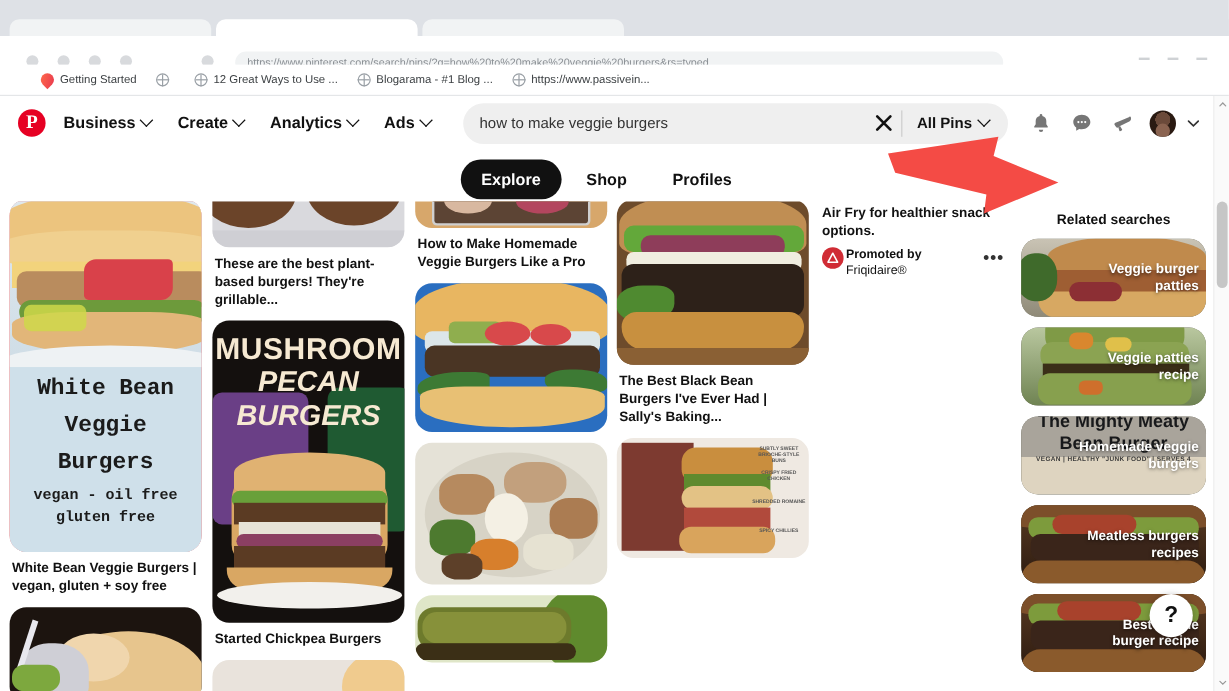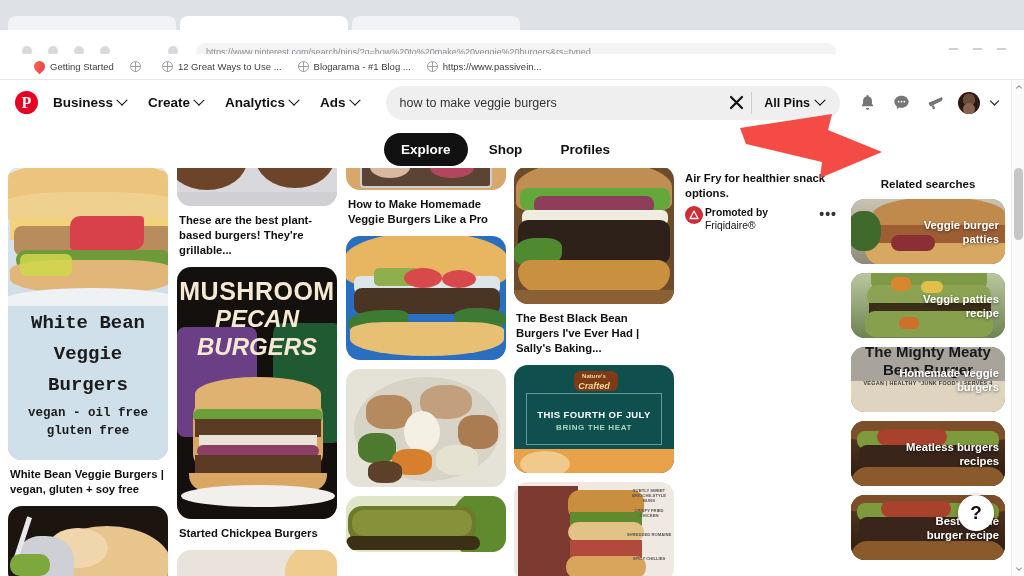--- a/index.html
+++ b/index.html
@@ -439,32 +439,20 @@
         <div style="position:absolute;left:20px;top:30px;width:120px;height:18px;border-radius:8px;background:#8e3d5a;"></div>
         <div style="position:absolute;left:8px;top:44px;width:146px;height:16px;border-radius:6px;background:#f0ede0;"></div>
         <div style="position:absolute;left:4px;top:54px;width:152px;height:44px;border-radius:10px;background:#2d2119;"></div>
         <div style="position:absolute;left:0;top:72px;width:48px;height:30px;border-radius:45% 30% 50% 40%;background:#4f8a30;"></div>
         <div style="position:absolute;left:4px;top:94px;width:152px;height:32px;border-radius:14px 14px 22px 22px;background:#c8903f;"></div>
         <div style="position:absolute;left:0;top:124px;width:164px;height:16px;background:#8a6034;"></div>
       </div>
       <div class="pintitle">The Best Black Bean Burgers I've Ever Had | Sally's Baking...</div>
     </div>
 
-    <div class="pin">
-      <div class="pinimg" style="height:108px;background:#0f4f4e;">
-        <div style="position:absolute;left:60px;top:6px;width:44px;height:20px;border-radius:6px;background:#7c3a16;"></div>
-        <div style="position:absolute;left:12px;top:28px;right:12px;bottom:28px;border:1px solid #5f9e96;"></div>
-        <div class="ov-text" style="top:8px;color:#f3d79b;font-size:6px;">Nature's</div>
-        <div class="ov-text" style="top:16px;color:#f3d79b;font-size:9px;font-style:italic;">Crafted</div>
-        <div class="ov-text" style="top:44px;color:#ffffff;font-size:9.5px;letter-spacing:.4px;">THIS FOURTH OF JULY</div>
-        <div class="ov-text" style="top:58px;color:#a8d9bf;font-size:8px;letter-spacing:.6px;">BRING THE HEAT</div>
-        <div style="position:absolute;left:0;right:0;bottom:0;height:24px;background:#e9a24a;"></div>
-        <div style="position:absolute;left:6px;bottom:-4px;width:50px;height:26px;border-radius:50%;background:#f0c98c;"></div>
-      </div>
-    </div>
 
     <div class="pin">
       <div class="pinimg" style="height:100px;background:#efe9e2;">
         <div style="position:absolute;left:4px;top:4px;width:60px;height:90px;background:#7d3a30;"></div>
         <div style="position:absolute;left:6px;top:30px;width:54px;height:24px;color:#f1d6a8;font-size:10px;font-style:italic;text-align:center;"></div>
         <div style="position:absolute;left:54px;top:8px;width:76px;height:30px;border-radius:12px;background:#c98e3e;"></div>
         <div style="position:absolute;left:56px;top:30px;width:72px;height:14px;background:#5f8a2e;"></div>
         <div style="position:absolute;left:54px;top:40px;width:76px;height:20px;border-radius:10px;background:#e3c285;"></div>
         <div style="position:absolute;left:56px;top:58px;width:72px;height:20px;background:#b14a3c;"></div>
         <div style="position:absolute;left:52px;top:74px;width:80px;height:22px;border-radius:10px;background:#d9a45c;"></div>

